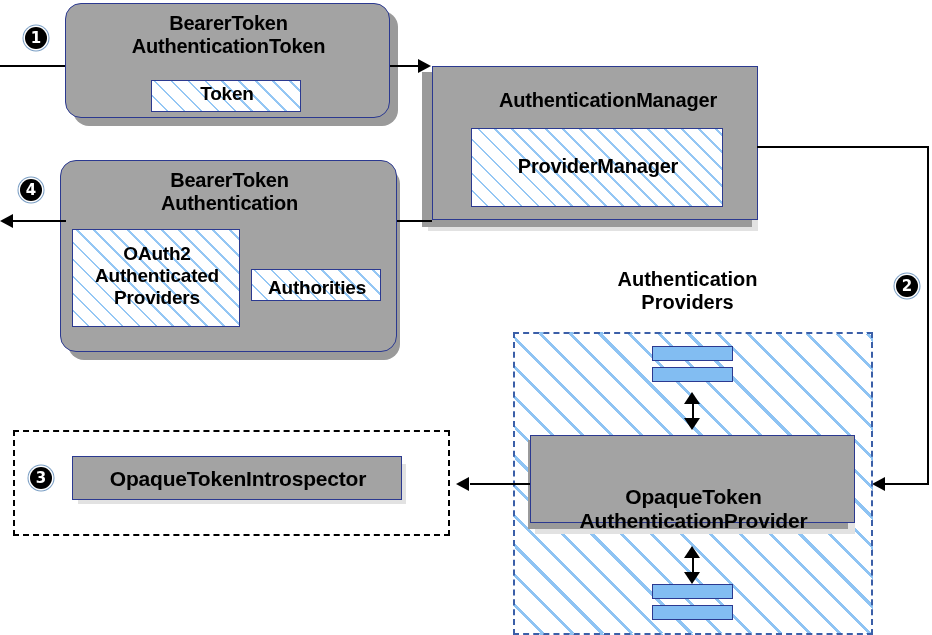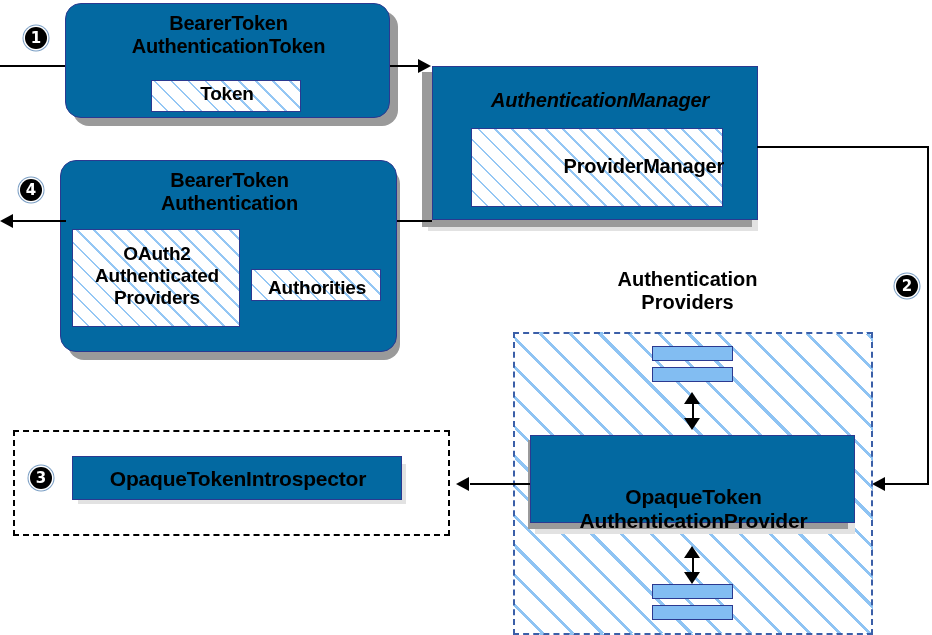--- a/index.html
+++ b/index.html
@@ -12,21 +12,21 @@
     width: 932px;
     height: 635px;
     background: #ffffff;
     font-family: "Liberation Sans", sans-serif;
     overflow: hidden;
   }
   .abs { position: absolute; }
 
   
   .blue-fill {
-    background: #0369a1;
+    background: #a3a3a3;
     border: 1.5px solid #2b3990;
     box-sizing: border-box;
     padding-left: 16px;
   }
   .shadow-drop {
     position: absolute;
     background: #9a9a9a;
     box-sizing: border-box;
   }
   .shadow-drop2 {
@@ -156,23 +156,23 @@
       <div class="title-text" style="left:0px; top:2px; width:150px; font-size:19px;">Token</div>
     </div>
   </div>
 
   <div class="hline" style="left:390px; top:65px; width:32px;"></div>
   <div class="arrow-right" style="left:418px; top:59px;"></div>
 
   <div class="shadow-drop2" style="left:428px; top:74px; width:330px; height:157px;"></div>
   <div class="shadow-drop" style="left:422px; top:72px; width:330px; height:155px;"></div>
   <div class="blue-fill abs" style="left:432px; top:66px; width:326px; height:154px;">
-    <div class="title-text" style="left:4px; top:22px; width:326px; font-size:20px;font-style:italic;">AuthenticationManager</div>
+    <div class="title-text" style="left:12px; top:22px; width:326px; font-size:20px;">AuthenticationManager</div>
     <div class="hatch-white abs" style="left:38px; top:61px; width:252px; height:79px;">
-      <div class="title-text" style="left:0px; top:26px; width:252px; font-size:20px;text-align:right;">ProviderManager</div>
+      <div class="title-text" style="left:0px; top:26px; width:252px; font-size:20px;">ProviderManager</div>
     </div>
   </div>
 
   <div class="hline" style="left:757px; top:146px; width:172px;"></div>
   <div class="vline" style="left:927px; top:146px; height:337px;"></div>
   <div class="hline" style="left:885px; top:483px; width:44px;"></div>
   <div class="arrow-left" style="left:872px; top:477px;"></div>
 
   <div class="step" style="left:896px; top:275px;">2</div>
 

